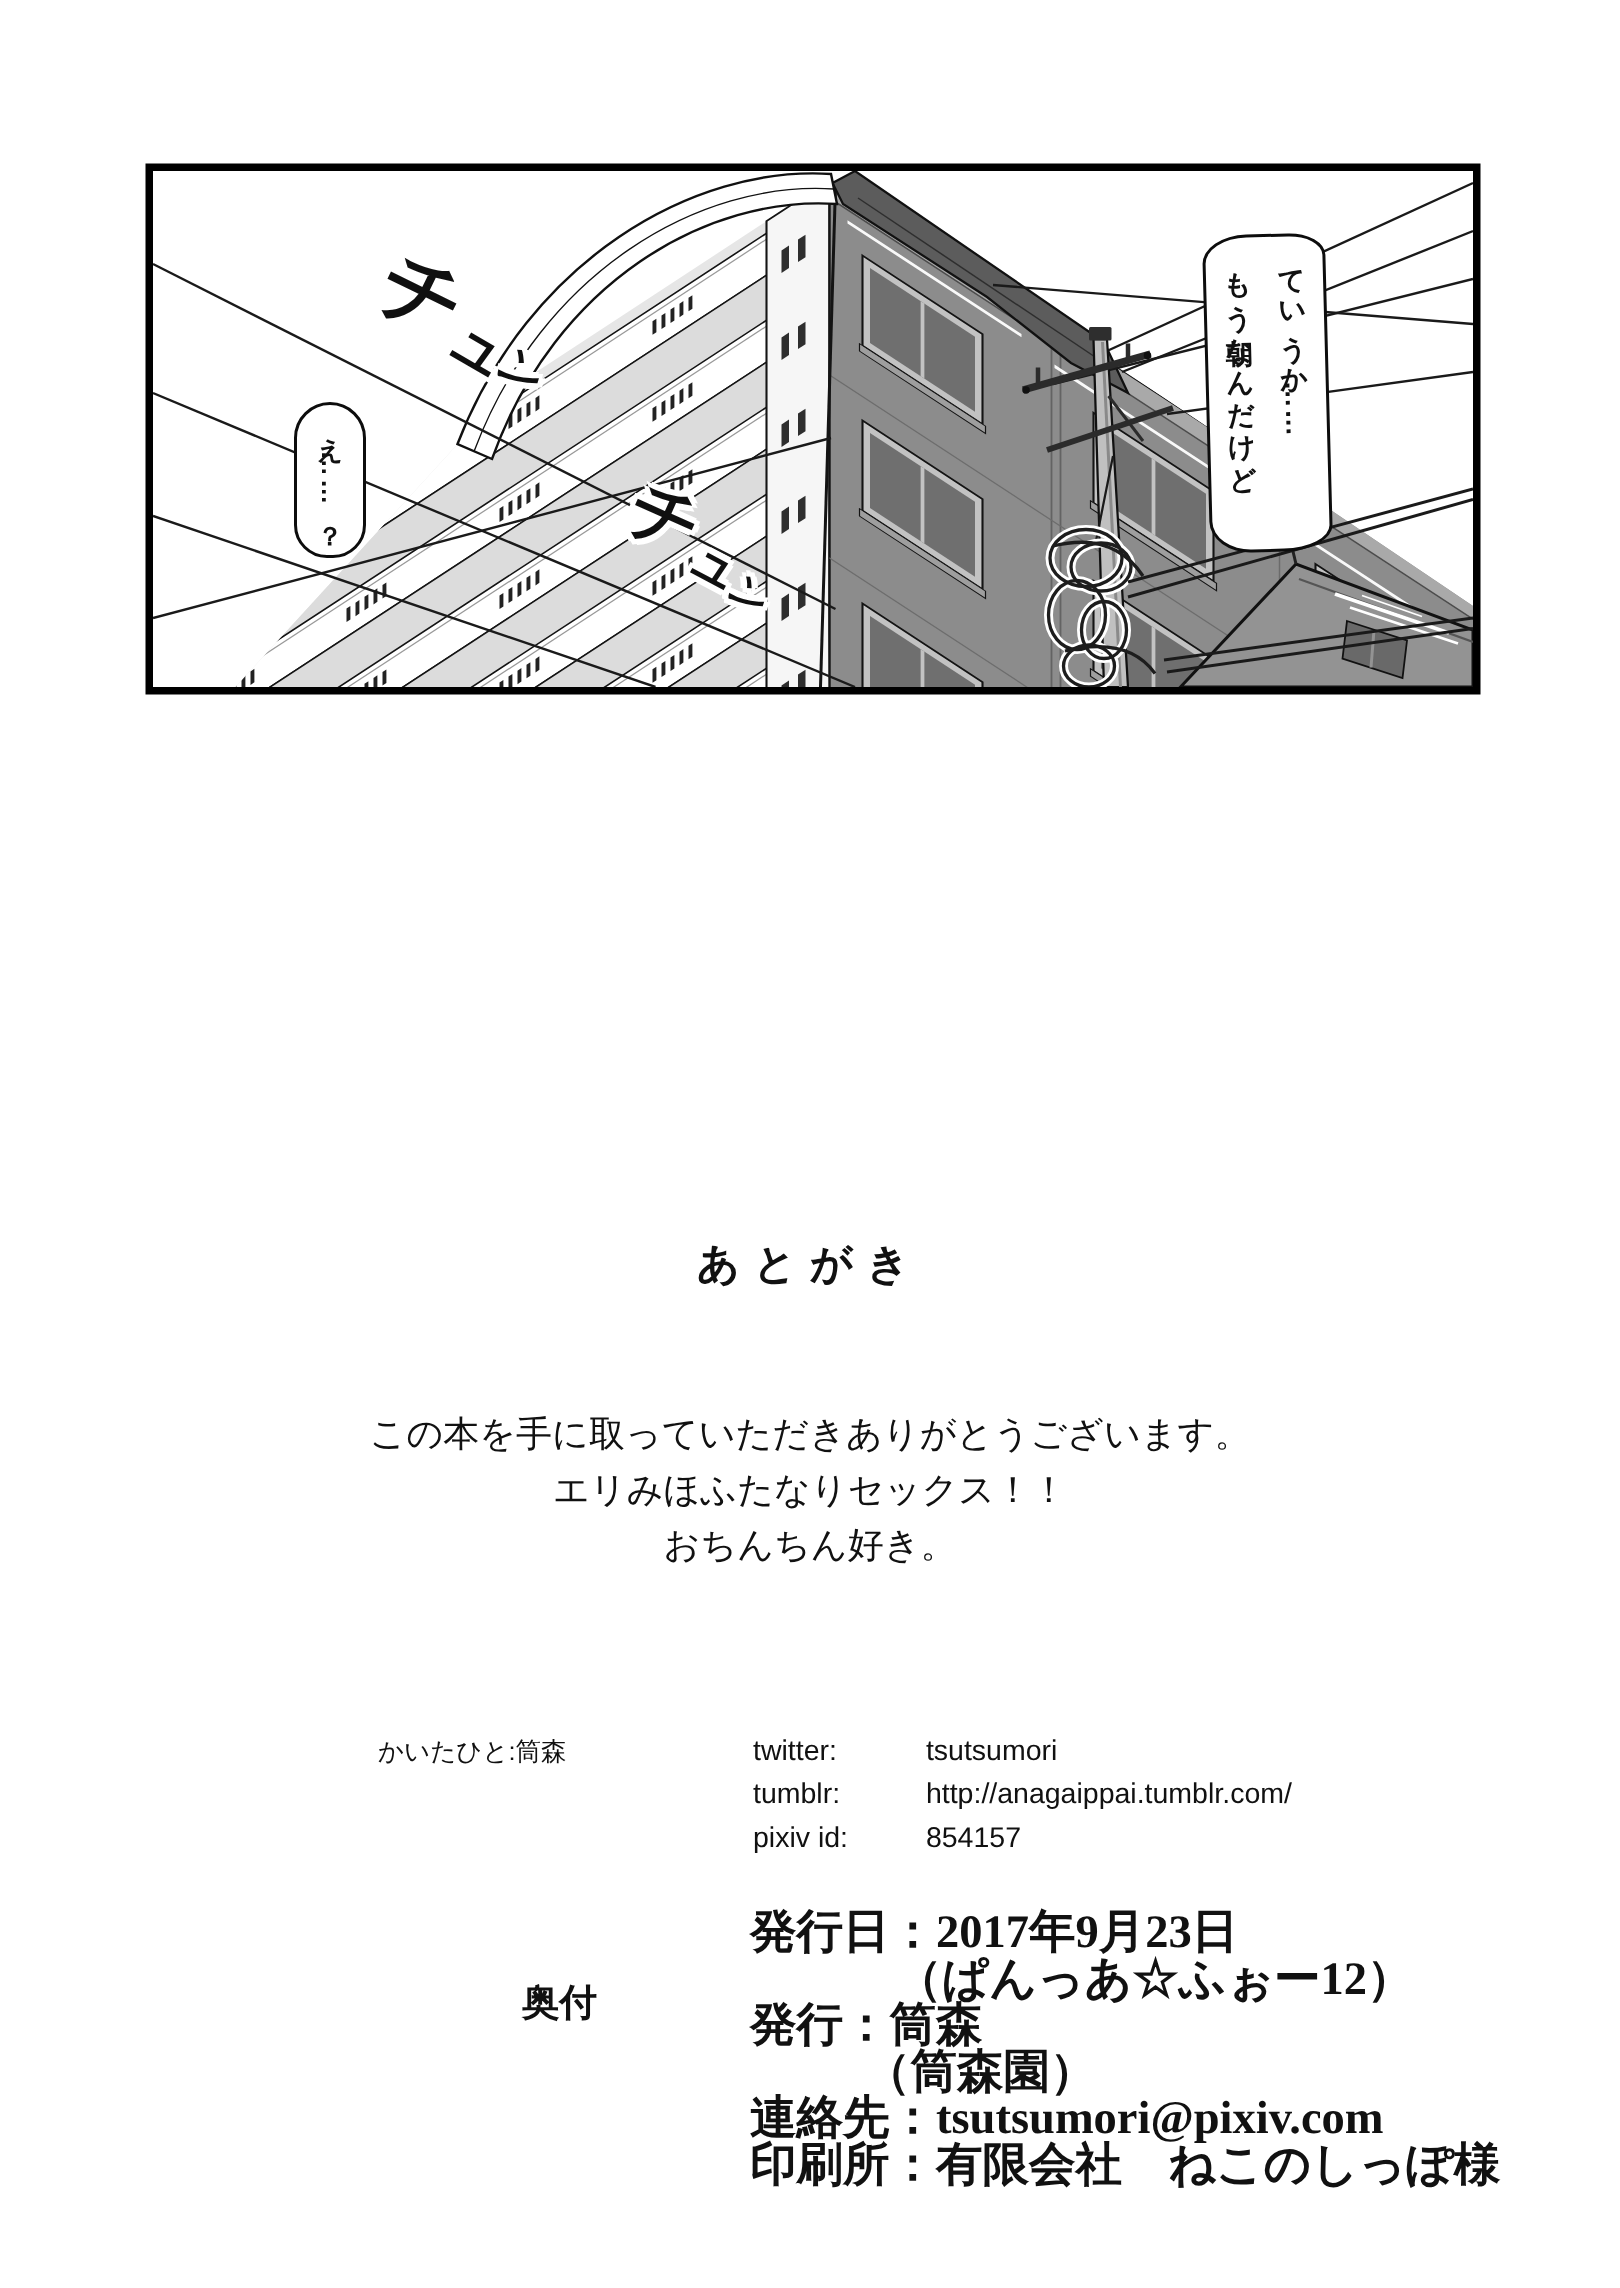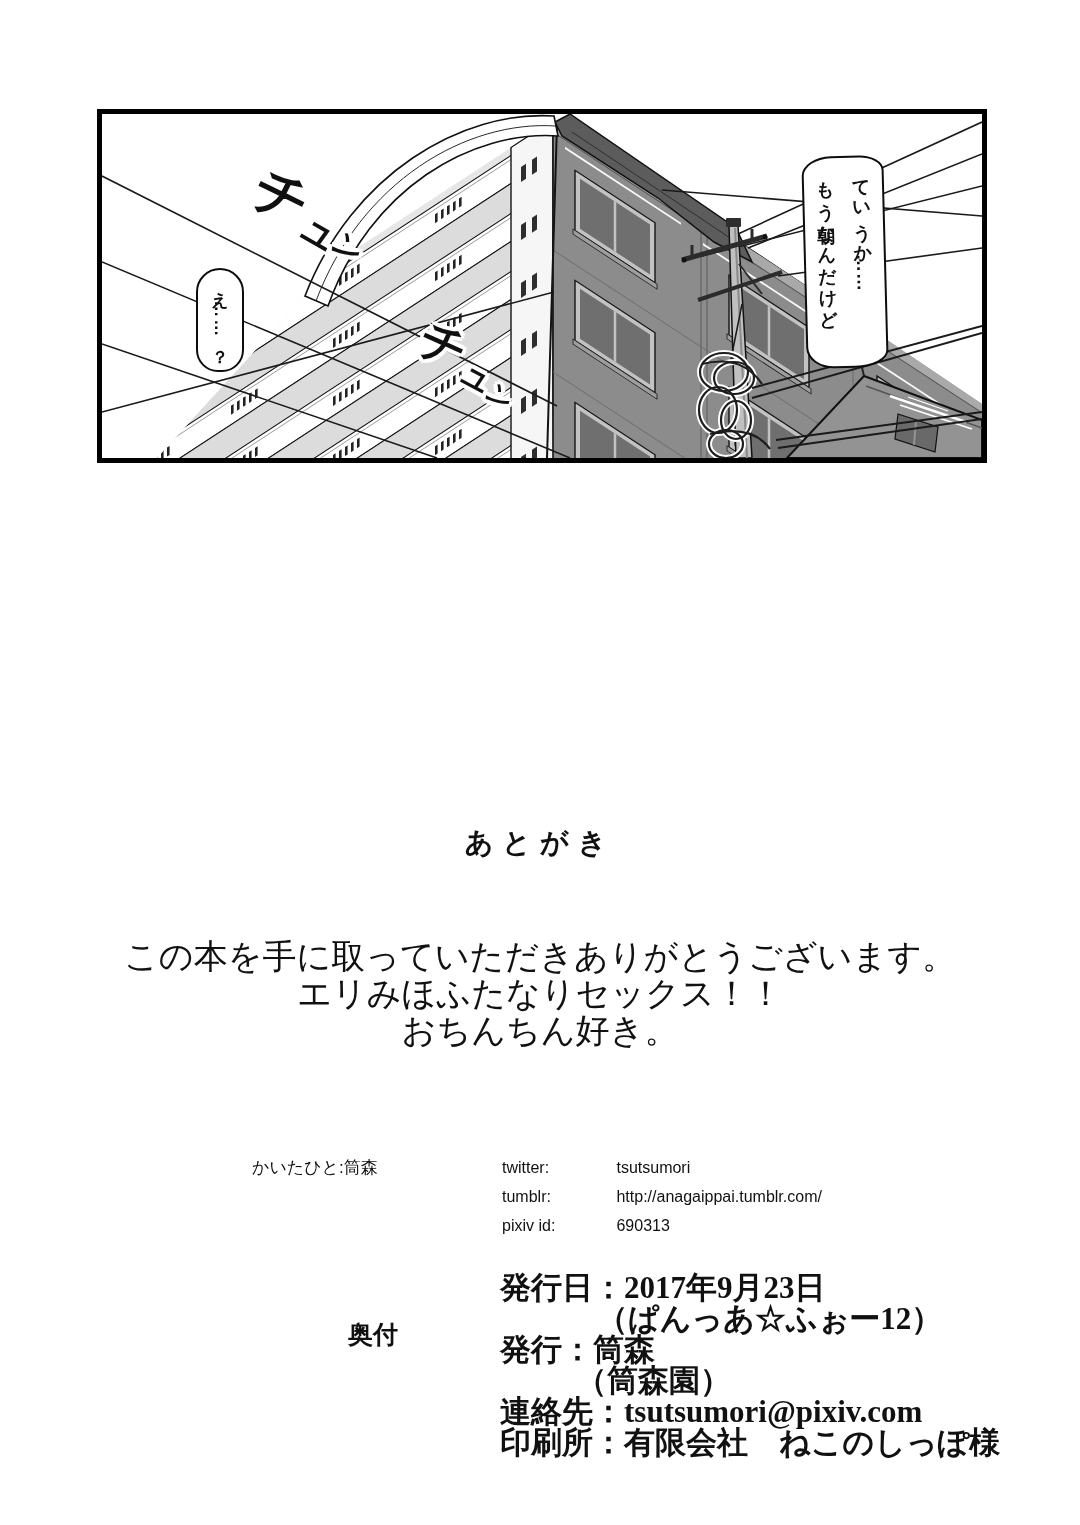--- a/index.html
+++ b/index.html
@@ -32,25 +32,25 @@
   .sfx1 .c3{left:80px;top:64px;font-size:30px;transform:rotate(44deg);}
   .sfx2{left:318px;top:200px;width:100px;height:104px;}
   .sfx2 .c1{left:0px;top:0px;font-size:46px;transform:rotate(24deg);}
   .sfx2 .c2{left:40px;top:40px;font-size:34px;transform:rotate(28deg);}
   .sfx2 .c3{left:66px;top:66px;font-size:26px;transform:rotate(46deg);}
 
   
   .afterword{position:absolute;left:0;width:1080px;text-align:center;
              font-family:"DejaVu Serif","Liberation Serif",serif;}
   .afterword-title{top:824px;font-size:28px;font-weight:600;letter-spacing:9px;}
-  .afterword-body{top:938px;font-size:34px;font-weight:500;line-height:37px;}
+  .afterword-body{top:938px;font-size:24px;font-weight:500;line-height:37px;}
 
   
   .credits-author{position:absolute;left:252px;top:1156px;font-size:17px;font-weight:500;}
-  .credits-rows{position:absolute;left:502px;top:1153px;font-size:16px;font-weight:500;}
+  .credits-rows{position:absolute;left:502px;top:1153px;font-size:19px;font-weight:500;}
   .credits-row{height:29px;line-height:29px;}
   .credits-row .lbl{display:inline-block;width:110px;}
 
   
   .colophon-label{position:absolute;left:348px;top:1274px;font-size:25px;font-weight:600;margin-top:44px;}
   .colophon-lines{position:absolute;left:500px;top:1272px;font-size:31px;font-weight:600;
                   line-height:31px;font-family:Liberation Serif, serif;}
   .colophon-line.indent-a{padding-left:97px;}
   .colophon-line.indent-b{padding-left:76px;}
 </style>
@@ -259,21 +259,21 @@
     <div class="credits-row">
       <span class="lbl">twitter:</span>
       <span class="val">tsutsumori</span>
     </div>
     <div class="credits-row">
       <span class="lbl">tumblr:</span>
       <span class="val">http://anagaippai.tumblr.com/</span>
     </div>
     <div class="credits-row">
       <span class="lbl">pixiv id:</span>
-      <span class="val">690313</span>
+      <span class="val">854157</span>
     </div>
   </div>
 
   <div class="colophon-label">奥付</div>
   <div class="colophon-lines">
     <div class="colophon-line">発行日：2017年9月23日</div>
     <div class="colophon-line indent-a">（ぱんっあ☆ふぉー12）</div>
     <div class="colophon-line">発行：筒森</div>
     <div class="colophon-line indent-b">（筒森園）</div>
     <div class="colophon-line">連絡先：tsutsumori@pixiv.com</div>

